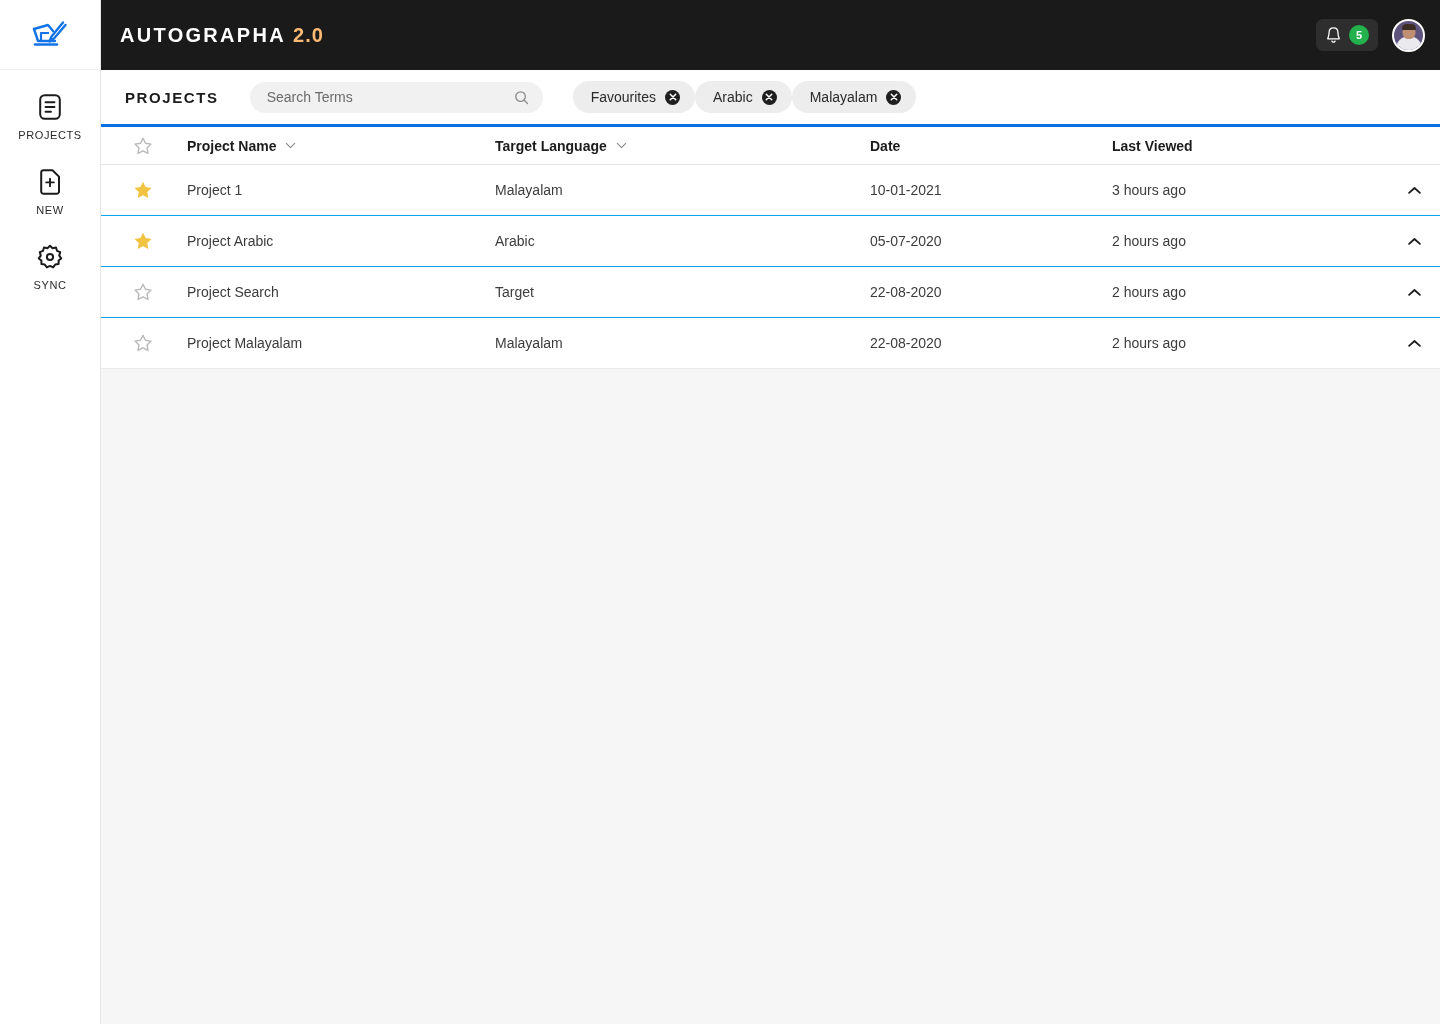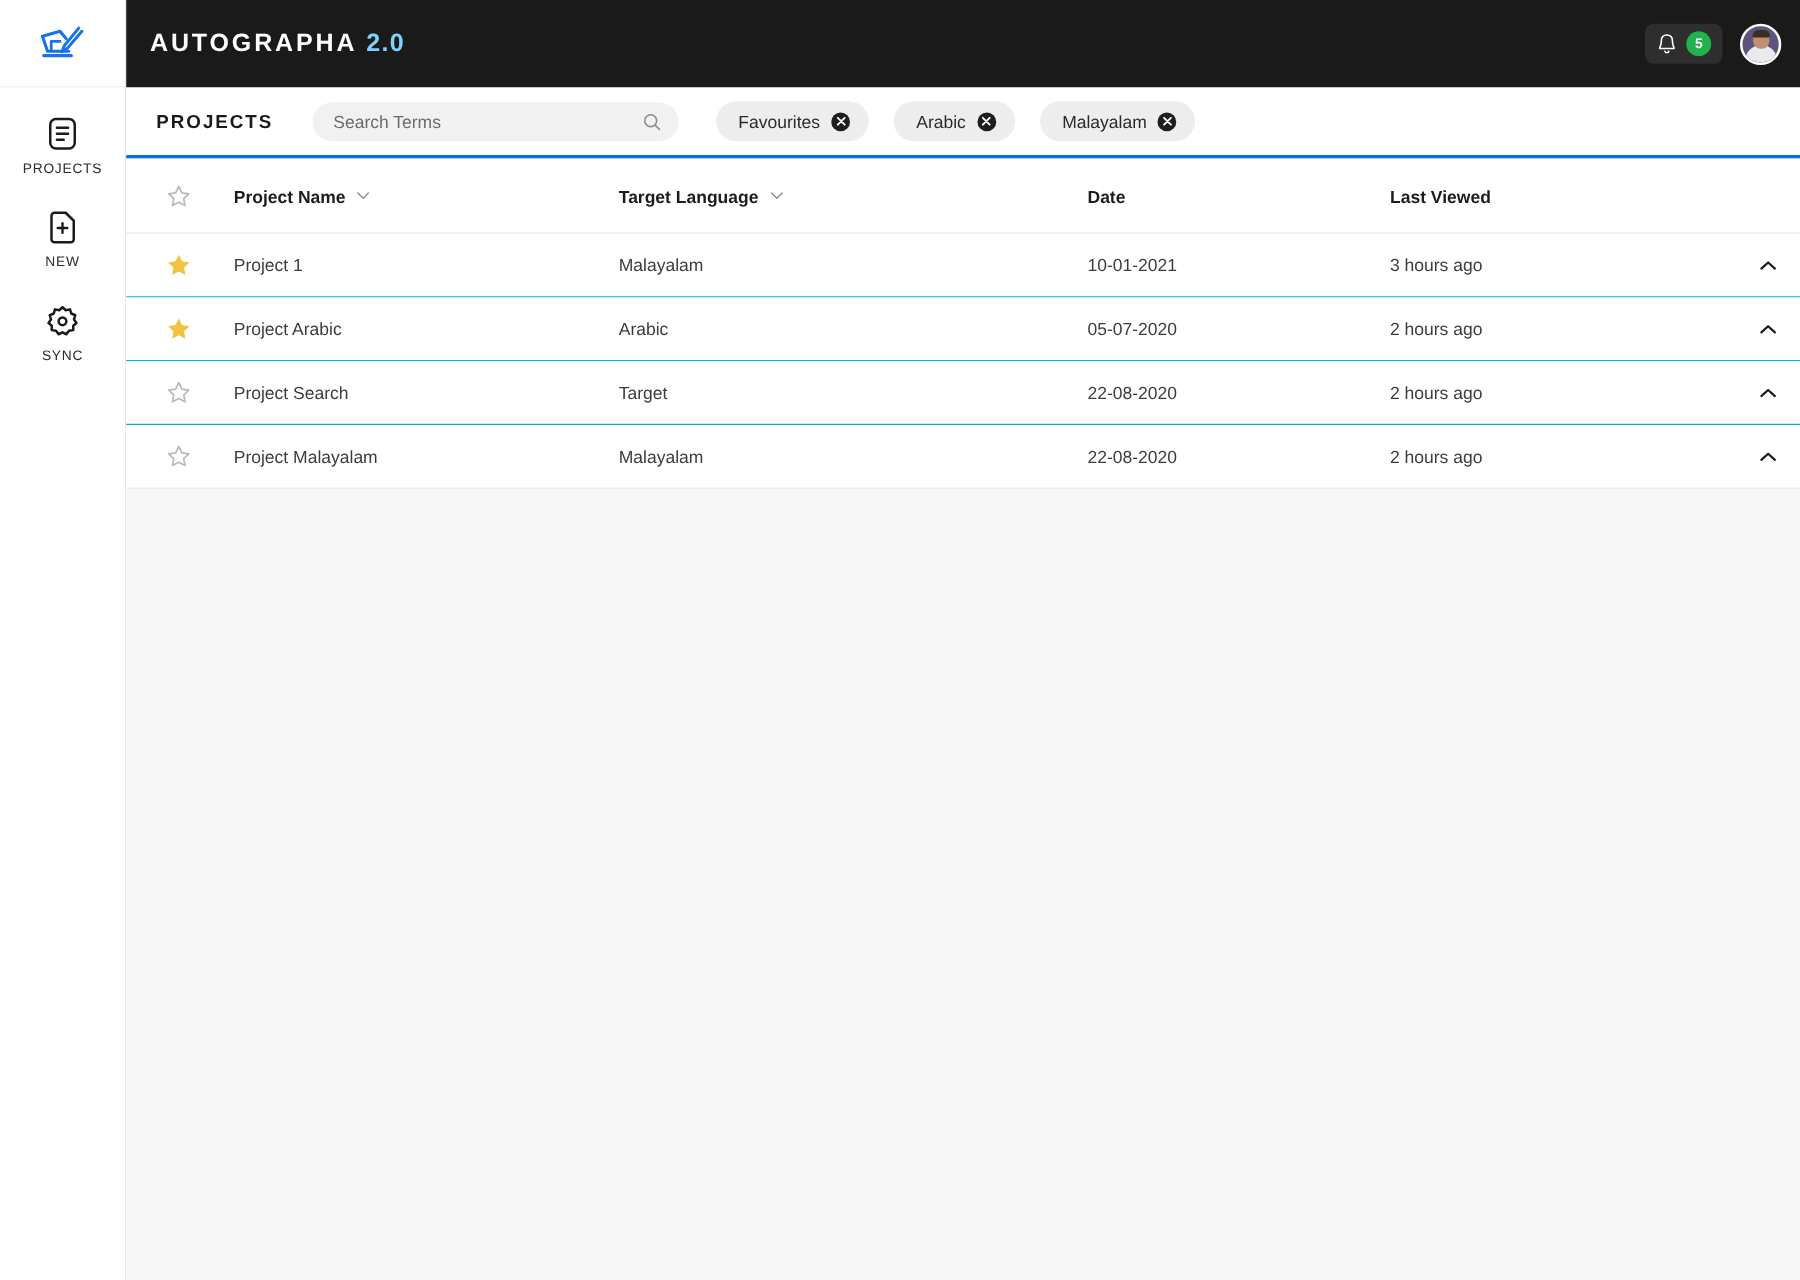--- a/index.html
+++ b/index.html
@@ -79,21 +79,21 @@
     padding: 0 15px 0 19px;
   }
   .brand {
     font-size: 20px;
     font-weight: bold;
     letter-spacing: 2.3px;
     color: #ffffff;
     white-space: nowrap;
   }
   .brand .ver {
-    color: #7dd3fc;
+    color: #fdba74;
     letter-spacing: 1px;
   }
   .topbar-right {
     display: flex;
     align-items: center;
     gap: 14px;
   }
   .notif {
     display: flex;
     align-items: center;
@@ -193,21 +193,20 @@
   .search-icon {
     position: absolute;
     right: 14px;
     width: 15px; height: 15px;
     color: #8d8d8d;
     pointer-events: none;
   }
   .chips {
     display: flex;
     align-items: flex-start;
-    gap: 20px;
     margin-left: 30px;
   }
   .chip {
     display: flex;
     align-items: center;
     gap: 9px;
     background: #ededed;
     border-radius: 17px;
     height: 32px;
     padding: 0 15px 0 18px;
@@ -251,21 +250,21 @@
   }
   .row {
     display: flex;
     align-items: center;
     background: #ffffff;
     border-bottom: 1px solid #0ea5e9;
     height: 51px;
     padding-right: 18px;
   }
   .row.head {
-    height: 60px;
+    height: 38px;
     border-bottom: 1px solid #e4e4e4;
   }
   .row.data { height: 51px; cursor: pointer; }
   .row.data:last-child { border-bottom: 1px solid #e9e9e9; }
 
   .c-star  { width: 84px; display: flex; justify-content: center; align-items: center; }
   .c-name  { width: 310px; padding-left: 2px; }
   .c-lang  { width: 332px; }
   .c-date  { width: 242px; margin-left: 43px; }
   .c-view  { flex: 1; }

